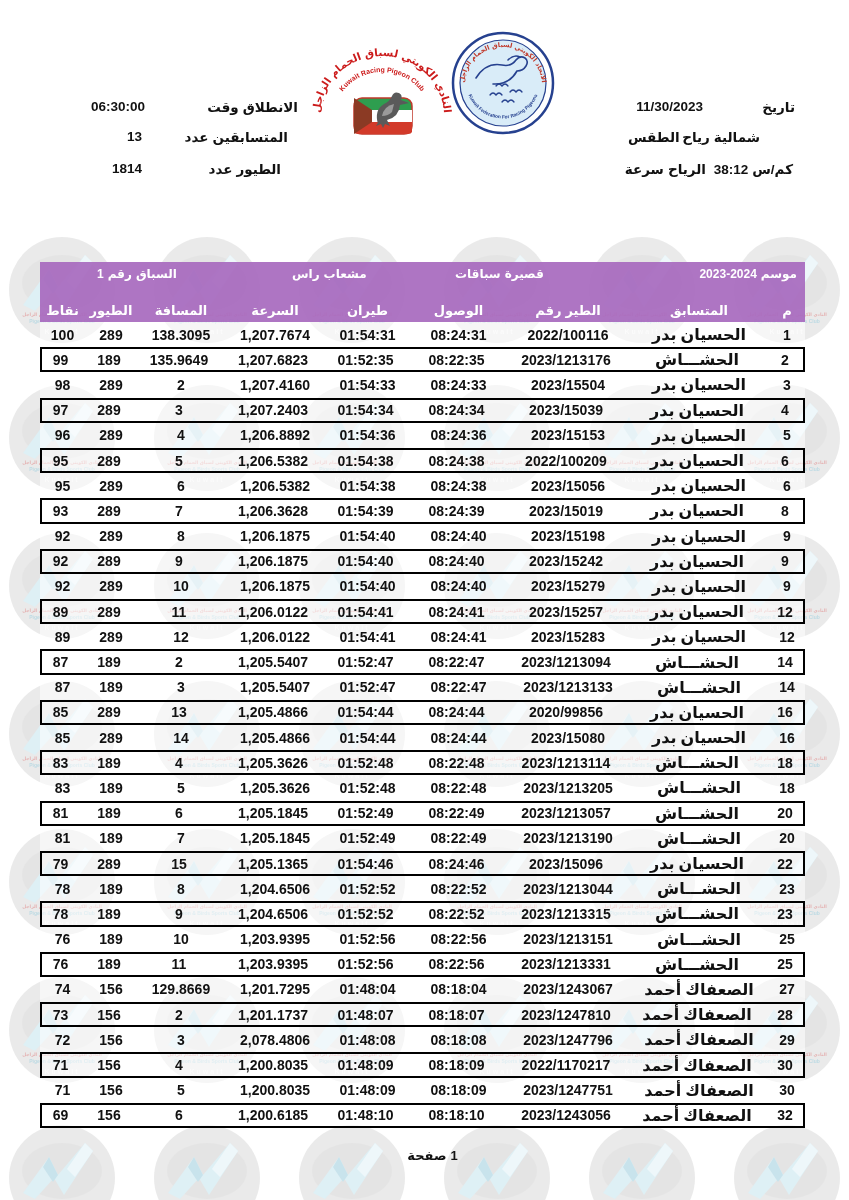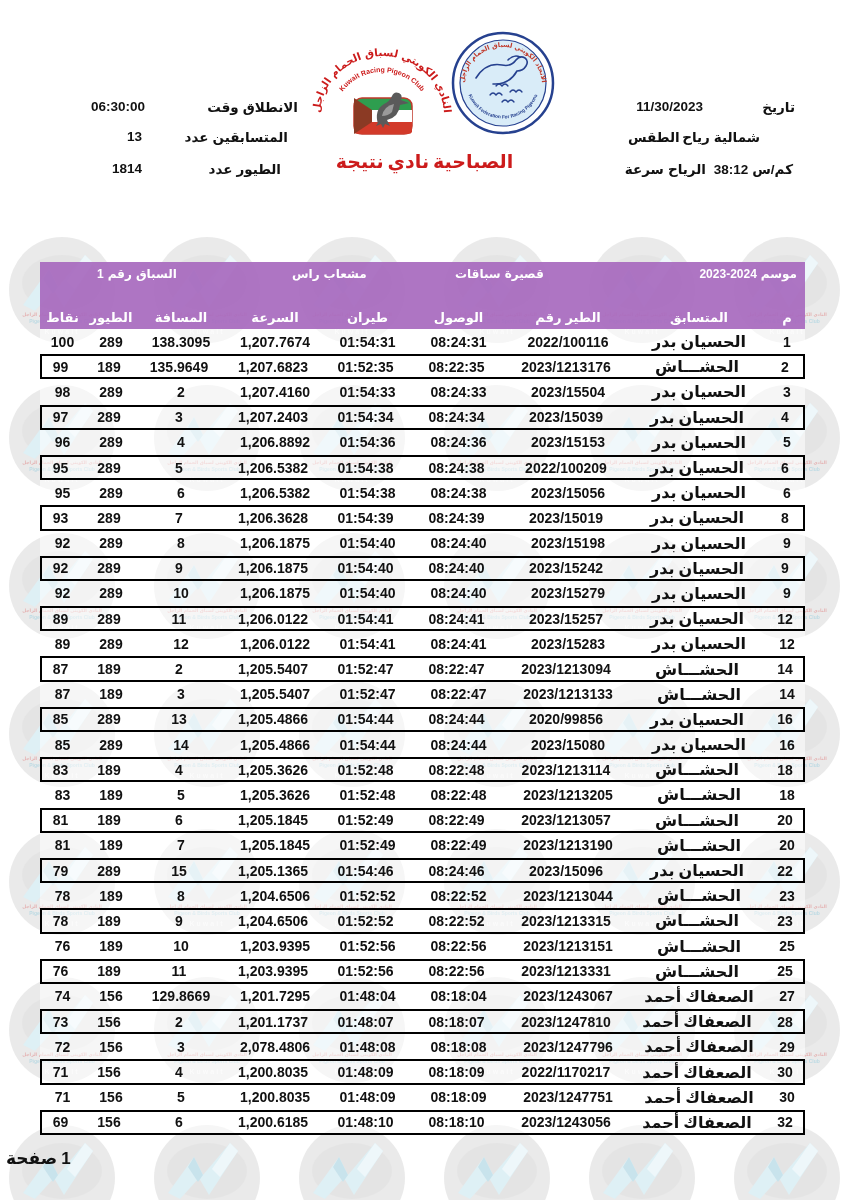--- a/index.html
+++ b/index.html
@@ -17,38 +17,38 @@
   
   .vtok{direction:ltr;}
   .vtok bdi{display:inline-block;unicode-bidi:isolate;margin:0 2px;}
   
   .title{position:absolute;left:0;right:0;top:150px;text-align:center;line-height:1.3;}
   .title .t1{font-size:19px;}
   .title .t2{font-size:21px;}
   .title .t3{font-size:19px;}
   
   .tbl{position:absolute;left:40px;top:262px;width:765px;}
-  .thead{position:relative;height:67px;}
+  .thead{position:relative;height:60px;}
   .thead .band{position:absolute;inset:0;}
   .thead .top-label{position:absolute;top:5px;color:#fff;font-size:12px;}
   .cols{
     position:absolute;left:0;right:0;bottom:4px;
     display:grid;direction:rtl;color:#fff;font-size:13px;
   }
   .cols .hcell{text-align:center;}
   .tbody .row{
     display:grid;direction:rtl;align-items:center;
     height:25.2px;box-sizing:border-box;
     background:rgba(255,255,255,.55);
     font-size:14px;
   }
   .tbody .row.boxed{border:2px solid #000;}
   .cell{text-align:center;white-space:nowrap;direction:ltr;}
   .cell.name{font-size:16px;}
-  .footer{position:absolute;left:4px;right:0;top:1148px;font-size:17px;}
+  .footer{position:absolute;left:16px;right:0;top:1148px;text-align:center;font-size:13px;}
   .logo{position:absolute;}
 </style>
 </head>
 <body>
 
 <div class="page">
 
   <div class="wm-layer" id="wm-layer">
       <svg class="wm-circle" viewBox="0 0 110 110" style="left: 7px; top: 235px;">
       <circle cx="55" cy="55" r="53" fill="#d6d6d6"></circle>
@@ -533,21 +533,20 @@
     <span class="pos" style="right:146px;top:99px">11/30/2023</span>
     <span class="pos" style="left:628px;top:129px">الطقس</span>
     <span class="pos vtok" style="right:87px;top:129px"><bdi>رياح</bdi><bdi>شمالية</bdi></span>
     <span class="pos" style="right:54px;top:161px">
       <span class="vtok"><bdi>سرعة</bdi><bdi>الرياح</bdi></span>
       <span class="vtok"><bdi>38:12</bdi><bdi>كم/س</bdi></span>
     </span>
   </div>
 
   <div class="title" id="title-block" style="color: rgb(204, 27, 27);">
-    <div class="t1 vtok"><bdi>نتيجة</bdi><bdi>نادي</bdi><bdi>الصباحية</bdi></div>
   </div>
 
   <div class="tbl">
     <div class="thead" style="background: rgba(168, 106, 190, 0.93);">
       <div class="band" id="header-band" style="background: rgb(168, 106, 190); opacity: 0;"></div>
       <span class="top-label vtok" style="left:55px"><bdi>1</bdi><bdi>رقم</bdi><bdi>السباق</bdi></span>
       <span class="top-label vtok" style="left:250px"><bdi>راس</bdi><bdi>مشعاب</bdi></span>
       <span class="top-label vtok" style="left:413px"><bdi>سباقات</bdi><bdi>قصيرة</bdi></span>
       <span class="top-label vtok" style="right:6px"><bdi>2023-2024</bdi><bdi>موسم</bdi></span>
       <div class="cols" id="col-header-row" style="grid-template-columns: 36px 140px 122px 97px 85px 100px 88px 52px 45px;">

